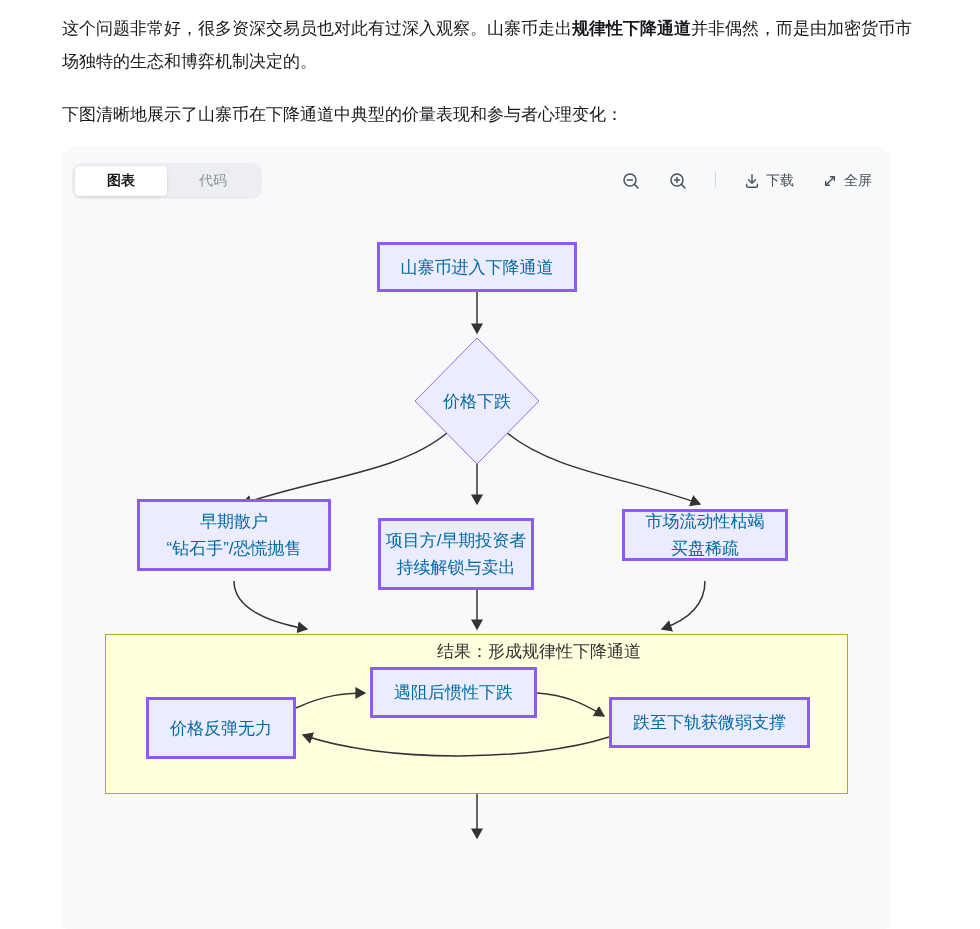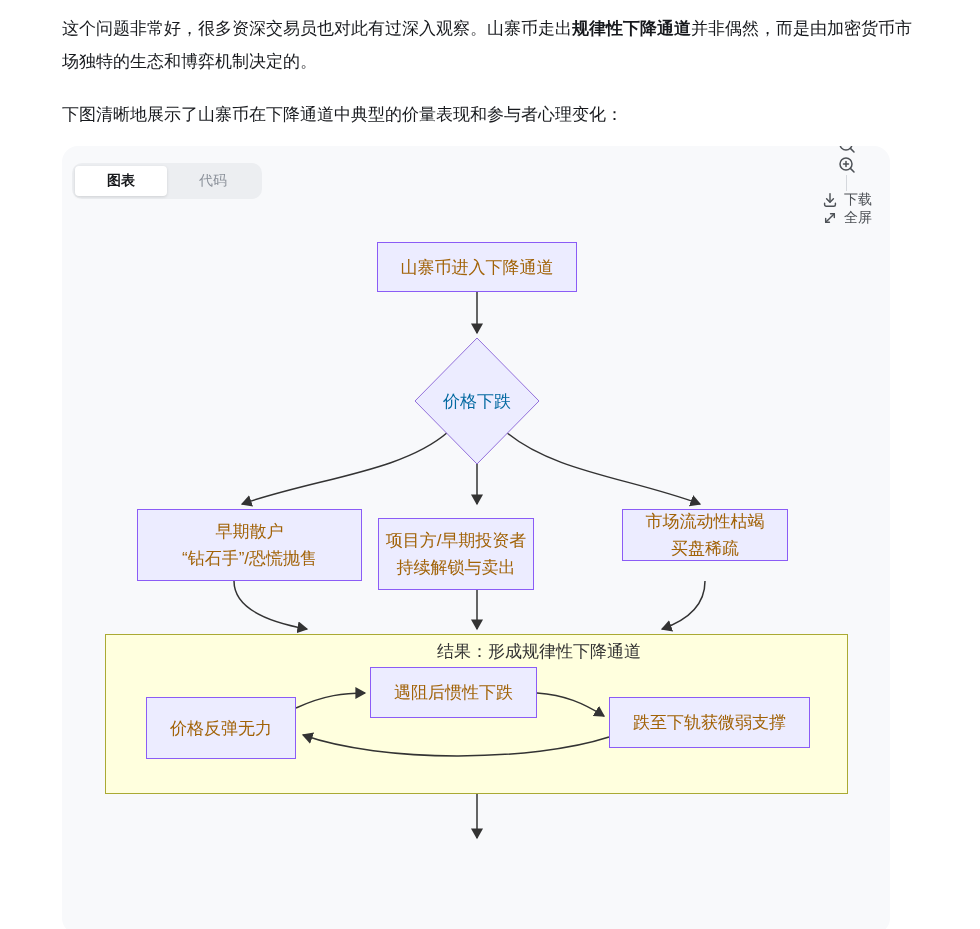--- a/index.html
+++ b/index.html
@@ -16,38 +16,38 @@
 
   .panel-header { position:absolute; top:0; left:0; right:0; height:58px;
     display:flex; justify-content:space-between; align-items:center;
     padding:12px 18px 0 10px; }
   .tab-group { display:flex; background:#eceef1; border-radius:10px; padding:3px; }
   .tab { font-size:14px; padding:6px 32px; border-radius:4px; border:none;
     background:transparent; color:#8a9099; cursor:pointer; font-family:inherit; }
   .tab.active { background:#ffffff; color:#17191c; font-weight:700;
     box-shadow:0 1px 3px rgba(0,0,0,.12); }
 
-  .toolbar { display:flex; align-items:center; gap:0;flex-direction:column; }
+  .toolbar { display:flex; gap:27px; }
   .tool-btn { display:flex; align-items:center; gap:5px; font-size:14px;
     background:none; border:none; color:#4d5156; cursor:pointer; font-family:inherit; }
   .tool-btn svg { display:block; }
   .toolbar-divider { width:1px; height:16px; background:#d5d8dd; }
 
   .diagram { position:absolute; left:0; top:0; width:828px; height:788px; }
   .edges { position:absolute; left:0; top:0; }
 
   .node { position:absolute; display:flex; align-items:center; justify-content:center;
-    text-align:center; background:#ECECFF; border:1px solid #8b5cf6; color:#a16207;
+    text-align:center; background:#ECECFF; border:3px solid #8b5cf6; color:#0369a1;
     font-size:17px; line-height:27px; white-space:pre-line; }
   .node-decision-label { position:absolute; display:flex; align-items:center;
     justify-content:center; color:#0369a1; font-size:17px; }
 
   .node-start      { left:315px; top:96px;  width:200px; height:50px; }
   .node-decision-label { left:355px; top:240px; width:120px; height:30px; }
-  .node-retail     { left:75px;  top:363px; width:225px; height:72px;text-align:center; }
+  .node-retail     { left:75px;  top:353px; width:194px; height:72px;text-align:center; }
   .node-team       { left:316px; top:372px; width:156px; height:72px; }
   .node-liquidity  { left:560px; top:363px; width:166px; height:52px; }
   .cluster { position:absolute; left:43px; top:488px; width:743px; height:160px;
     background:#FFFFDE; border:1px solid #AAAA33; }
   .cluster-title { position:absolute; left:43px; top:494px; width:868px;
     text-align:center; font-size:17px; color:#333333; }
   .node-inertia    { left:308px; top:521px; width:167px; height:51px; }
   .node-rebound    { left:84px;  top:551px; width:150px; height:62px; }
   .node-support    { left:547px; top:551px; width:201px; height:51px; }
   .node-conclusion { left:286px; top:697px; width:255px; height:76px; }

